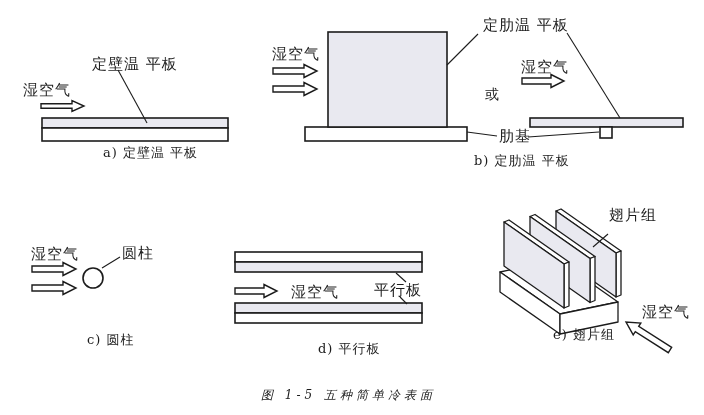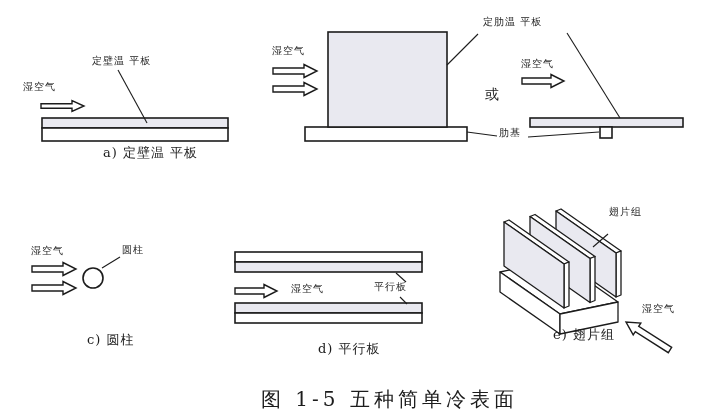--- a/index.html
+++ b/index.html
@@ -10,24 +10,24 @@
   }
   html,body{margin:0;padding:0;background:#ffffff;}
   .stage{
     position:relative;width:704px;height:415px;background:var(--white);
     font-family:"DejaVu Serif","Liberation Serif",serif;color:var(--text);
     overflow:hidden;
   }
   .stage svg{position:absolute;left:0;top:0;}
   .lbl{
     position:absolute;white-space:nowrap;line-height:1.08;
-    font-size:10px;letter-spacing:1px;
+    font-size:15px;letter-spacing:1px;
   }
   .cap{font-size:13px;letter-spacing:1px;}
-  .figcap{font-size:20px;letter-spacing:4px;}
+  .figcap{font-size:12px;letter-spacing:4px;font-style:italic;}
   .or{font-size:14px;}
   
   .sh{stroke:var(--line);stroke-width:1.6;fill:var(--white);}
   .sh.g{fill:var(--light);}
   .ld{stroke:var(--line);stroke-width:1.1;fill:none;}
   .ar{stroke:var(--line);stroke-width:1.4;fill:var(--white);stroke-linejoin:miter;}
   .iso{stroke:var(--line);stroke-width:1.3;fill:var(--white);stroke-linejoin:round;}
   .iso.g{fill:var(--light);}
 </style>
 </head>
@@ -99,20 +99,21 @@
 
   <div class="lbl" style="left:23px;top:82px">湿空气</div>
   <div class="lbl" style="left:92px;top:56px">定壁温 平板</div>
   <div class="lbl cap" style="left:103px;top:146px">a) 定壁温 平板</div>
 
   <div class="lbl" style="left:272px;top:46px">湿空气</div>
   <div class="lbl" style="left:483px;top:17px">定肋温 平板</div>
   <div class="lbl or" style="left:485px;top:87px">或</div>
   <div class="lbl" style="left:521px;top:59px">湿空气</div>
   <div class="lbl" style="left:499px;top:128px">肋基</div>
+  <div class="lbl cap" style="left:474px;top:154px">b) 定肋温 平板</div>
 
   <div class="lbl" style="left:31px;top:246px">湿空气</div>
   <div class="lbl" style="left:122px;top:245px">圆柱</div>
   <div class="lbl cap" style="left:87px;top:333px">c) 圆柱</div>
 
   <div class="lbl" style="left:291px;top:284px">湿空气</div>
   <div class="lbl" style="left:374px;top:282px">平行板</div>
   <div class="lbl cap" style="left:318px;top:342px">d) 平行板</div>
 
   <div class="lbl" style="left:609px;top:207px">翅片组</div>

